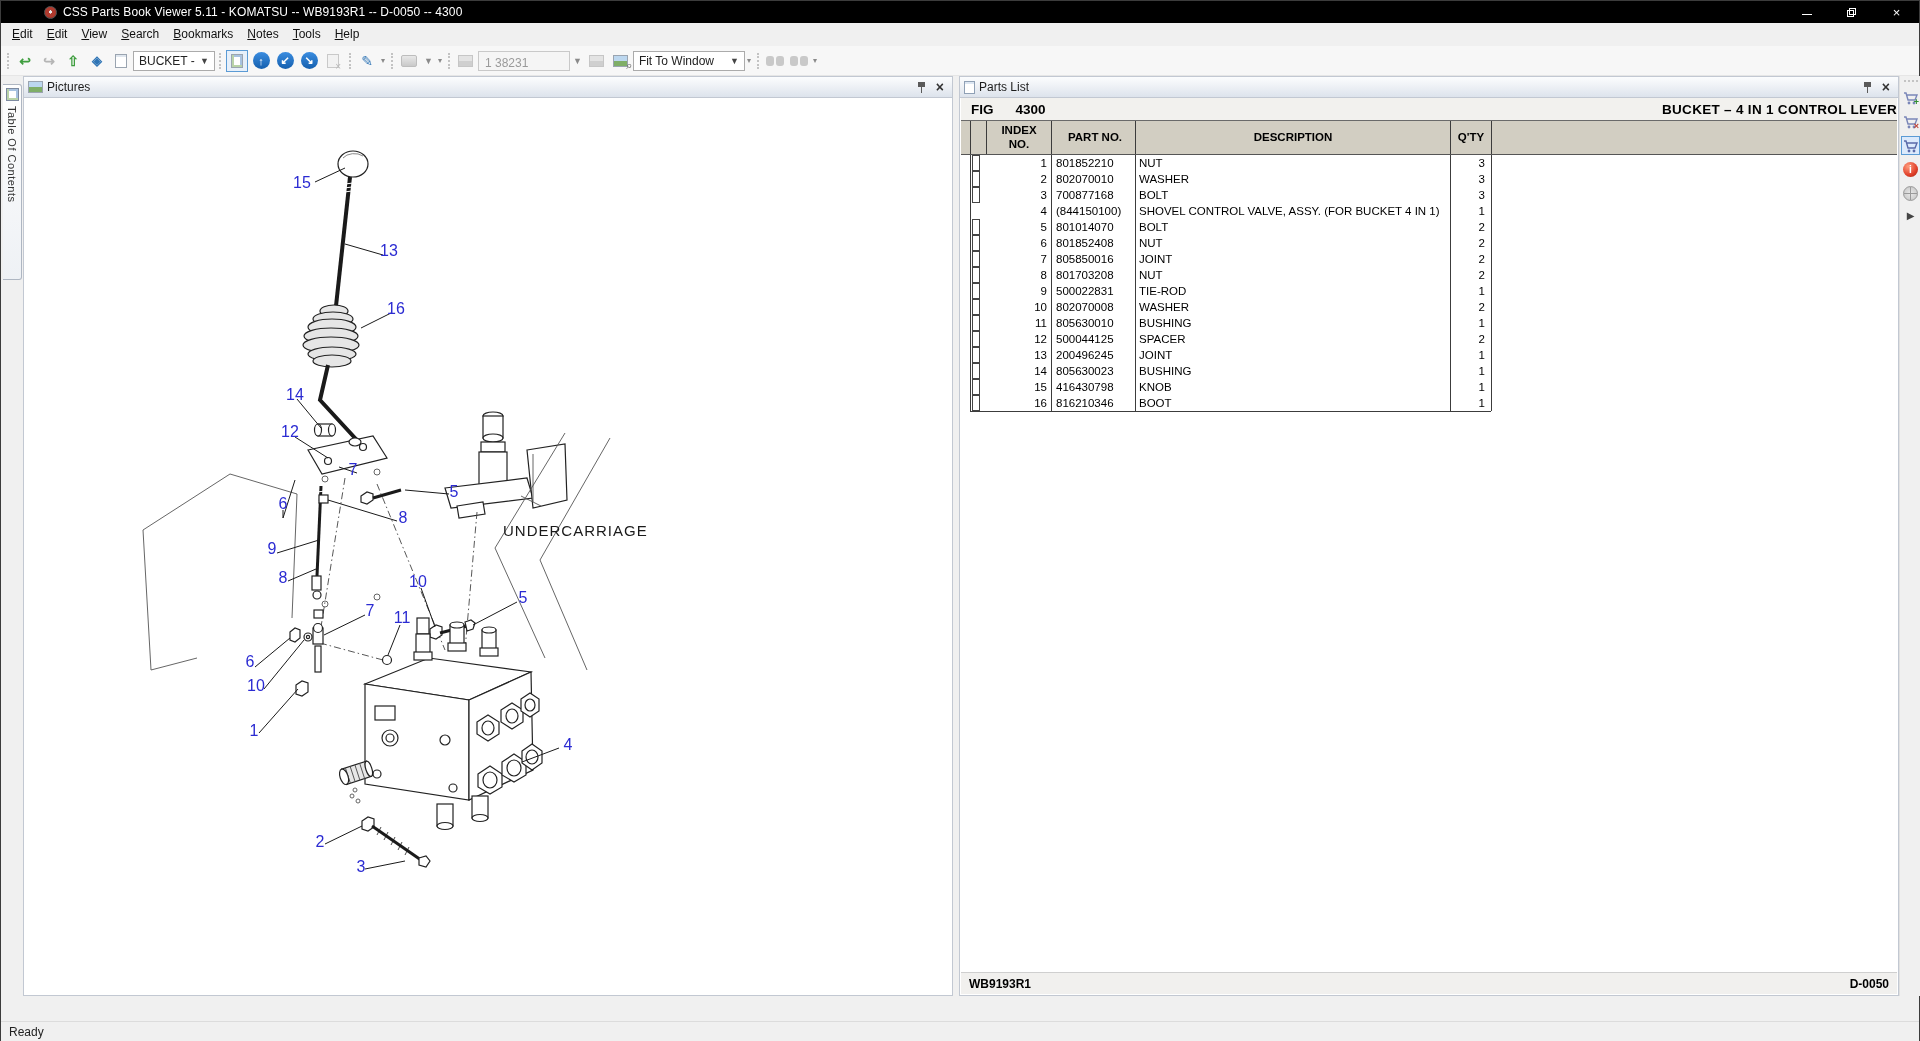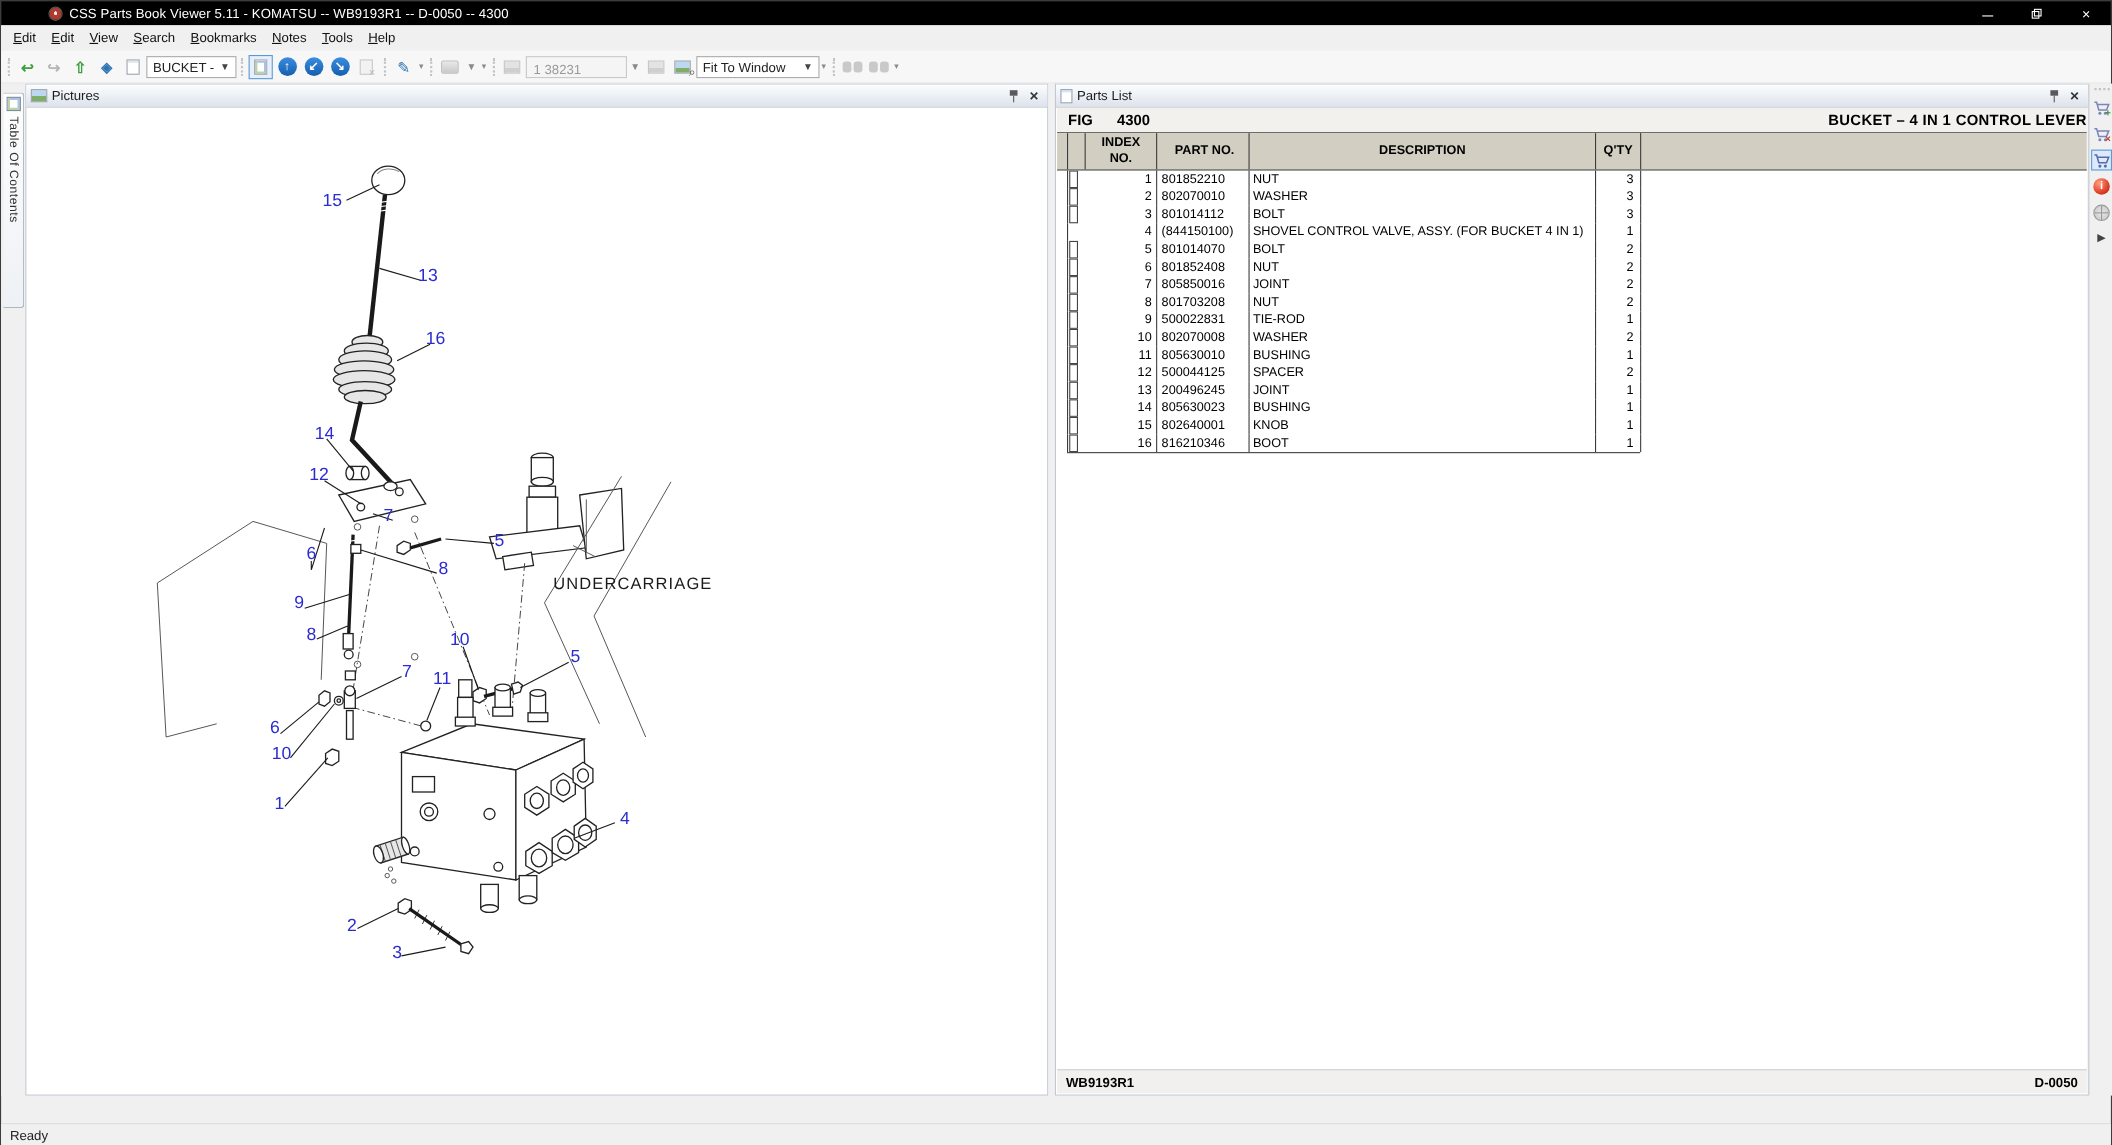--- a/index.html
+++ b/index.html
@@ -546,21 +546,21 @@
     <span class="c-qty">3</span>
     <span class="rline" style="left:9px;"></span>
     <span class="rline" style="left:90px;"></span>
     <span class="rline" style="left:174px;"></span>
     <span class="rline" style="left:489px;"></span>
     <span class="rline" style="left:530px;"></span>
   </div>
           <div class="prow" style="top: 32px;">
     <span class="cb"></span>
     <span class="c-idx">3</span>
-    <span class="c-part">801014112</span>
+    <span class="c-part">700877168</span>
     <span class="c-desc">BOLT</span>
     <span class="c-qty">3</span>
     <span class="rline" style="left:9px;"></span>
     <span class="rline" style="left:90px;"></span>
     <span class="rline" style="left:174px;"></span>
     <span class="rline" style="left:489px;"></span>
     <span class="rline" style="left:530px;"></span>
   </div>
           <div class="prow" style="top: 48px;">
 
@@ -690,21 +690,21 @@
     <span class="c-qty">1</span>
     <span class="rline" style="left:9px;"></span>
     <span class="rline" style="left:90px;"></span>
     <span class="rline" style="left:174px;"></span>
     <span class="rline" style="left:489px;"></span>
     <span class="rline" style="left:530px;"></span>
   </div>
           <div class="prow" style="top: 224px;">
     <span class="cb"></span>
     <span class="c-idx">15</span>
-    <span class="c-part">802640001</span>
+    <span class="c-part">416430798</span>
     <span class="c-desc">KNOB</span>
     <span class="c-qty">1</span>
     <span class="rline" style="left:9px;"></span>
     <span class="rline" style="left:90px;"></span>
     <span class="rline" style="left:174px;"></span>
     <span class="rline" style="left:489px;"></span>
     <span class="rline" style="left:530px;"></span>
   </div>
           <div class="prow" style="top: 240px;">
     <span class="cb"></span>

